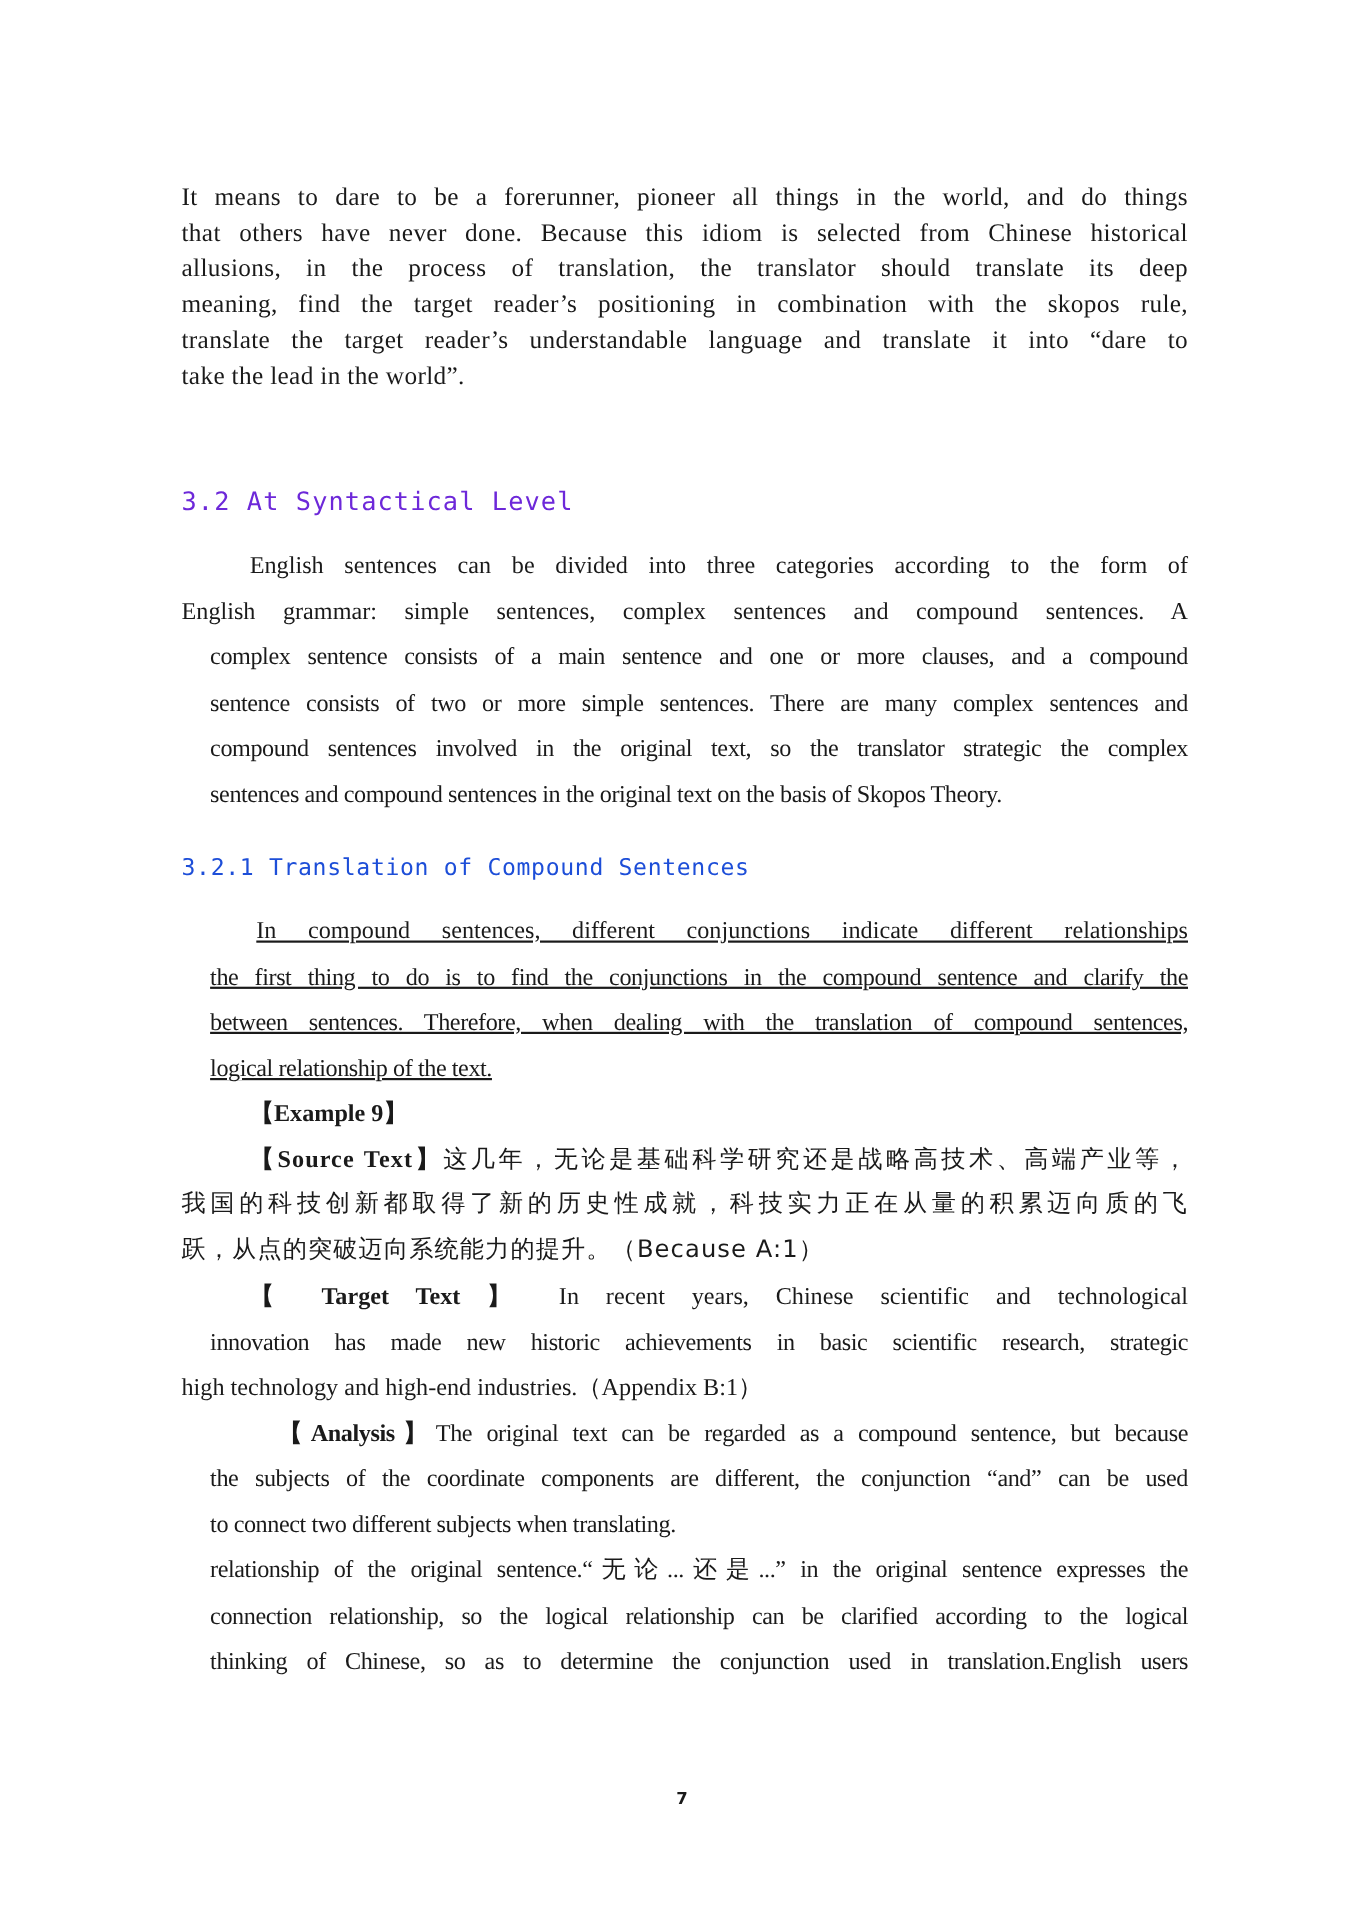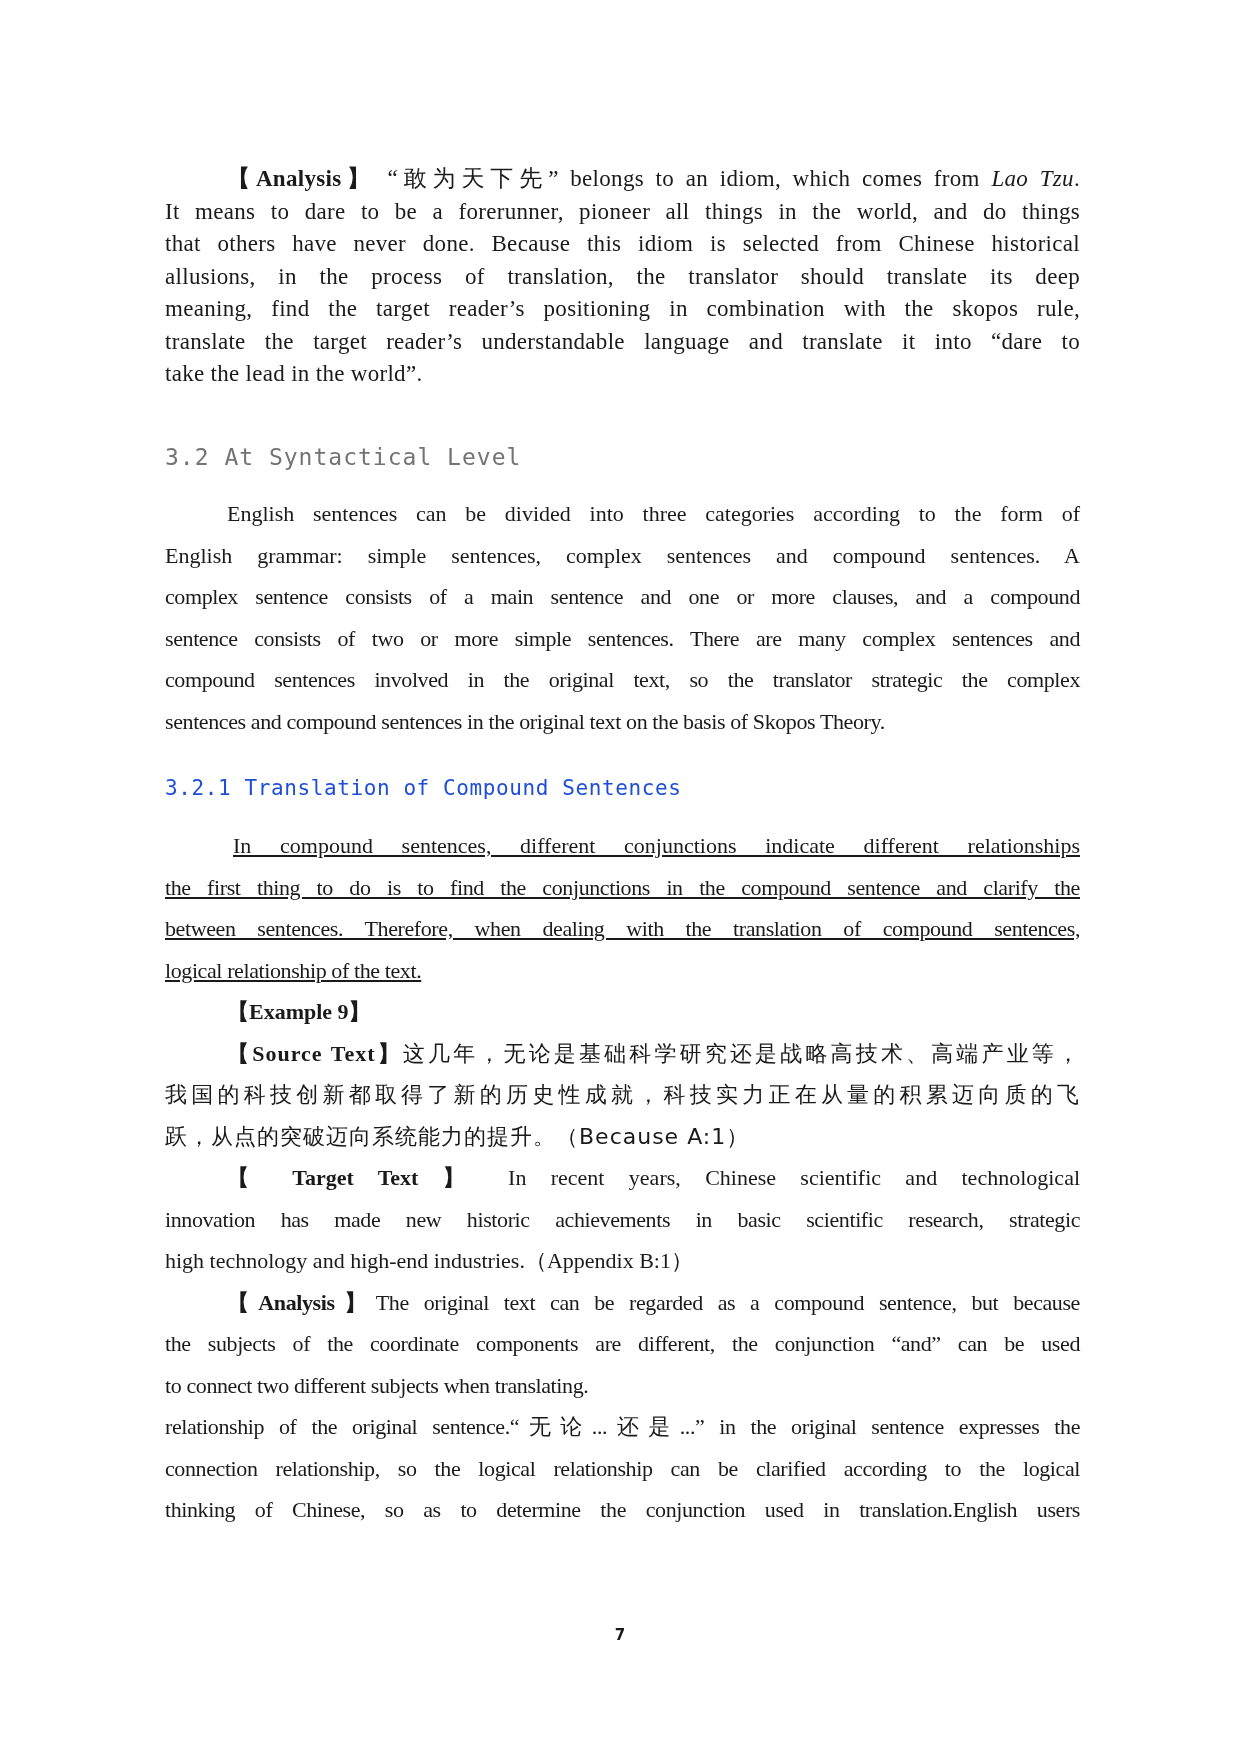--- a/index.html
+++ b/index.html
@@ -5,43 +5,38 @@
   html, body { margin: 0; padding: 0; background: #ffffff; }
   body { width: 1240px; height: 1754px; position: relative; overflow: hidden;
          font-family: "Liberation Serif", "DejaVu Serif", serif; color: #1a1a1a; }
   .page { position: absolute; left: 0; top: 0; width: 1240px; height: 1754px; background: #fff; }
   .block { position: absolute; left: 165px; width: 915px; }
   .line { display: block; white-space: nowrap; text-align: justify; text-align-last: justify; }
   .line.last { text-align-last: left; }
   .indent { padding-left: 62px; }
   .p1 .line { font-size: 23px; height: 32.5px; line-height: 32.5px; letter-spacing: 0.3px; }
   .body .line { font-size: 22px; height: 41.5px; line-height: 41.5px; }
-  .narrow { letter-spacing: -0.4px; }
+  .narrow { letter-spacing: -0.4px; margin-left: 26px; }
   .b { font-weight: bold; }
   .i { font-style: italic; }
   .h2 { position: absolute; left: 165px; font-family: "DejaVu Sans Mono", "Liberation Mono", monospace;
-        font-size: 23px; letter-spacing: 1px; color: #737373; }
+        font-size: 23px; letter-spacing: 1px; color: #6d28d9; }
   .h3 { position: absolute; left: 165px; font-family: "DejaVu Sans Mono", "Liberation Mono", monospace;
         font-size: 21px; letter-spacing: 0.6px; color: #1d4ed8; }
   .pagenum { position: absolute; top: 1626px; left: 0; width: 1240px; text-align: center;
              font-family: "DejaVu Sans", sans-serif; font-weight: bold; font-size: 15px; }
   .zh { font-family: "DejaVu Sans", "Liberation Sans", sans-serif; }
   .srctext .line { letter-spacing: 1px; }
 </style>
 </head>
 <body>
 
 <div class="page">
 
   <div class="block p1" style="top:163px;">
-    <span class="line indent" style="text-align-last:justify;">
-      <span class="b">【Analysis】</span>
-      <span>“敢为天下先” belongs to an idiom, which comes from</span>
-      <span class="i">Lao Tzu</span><span>.</span>
-    </span>
     <span class="line">It means to dare to be a forerunner, pioneer all things in the world, and do things</span>
     <span class="line">that others have never done. Because this idiom is selected from Chinese historical</span>
     <span class="line">allusions, in the process of translation, the translator should translate its deep</span>
     <span class="line">meaning, find the target reader’s positioning in combination with the skopos rule,</span>
     <span class="line">translate the target reader’s understandable language and translate it into “dare to</span>
     <span class="line last">take the lead in the world”.</span>
   </div>
 
   <div class="h2" style="top:444px;">3.2 At Syntactical Level</div>
 

